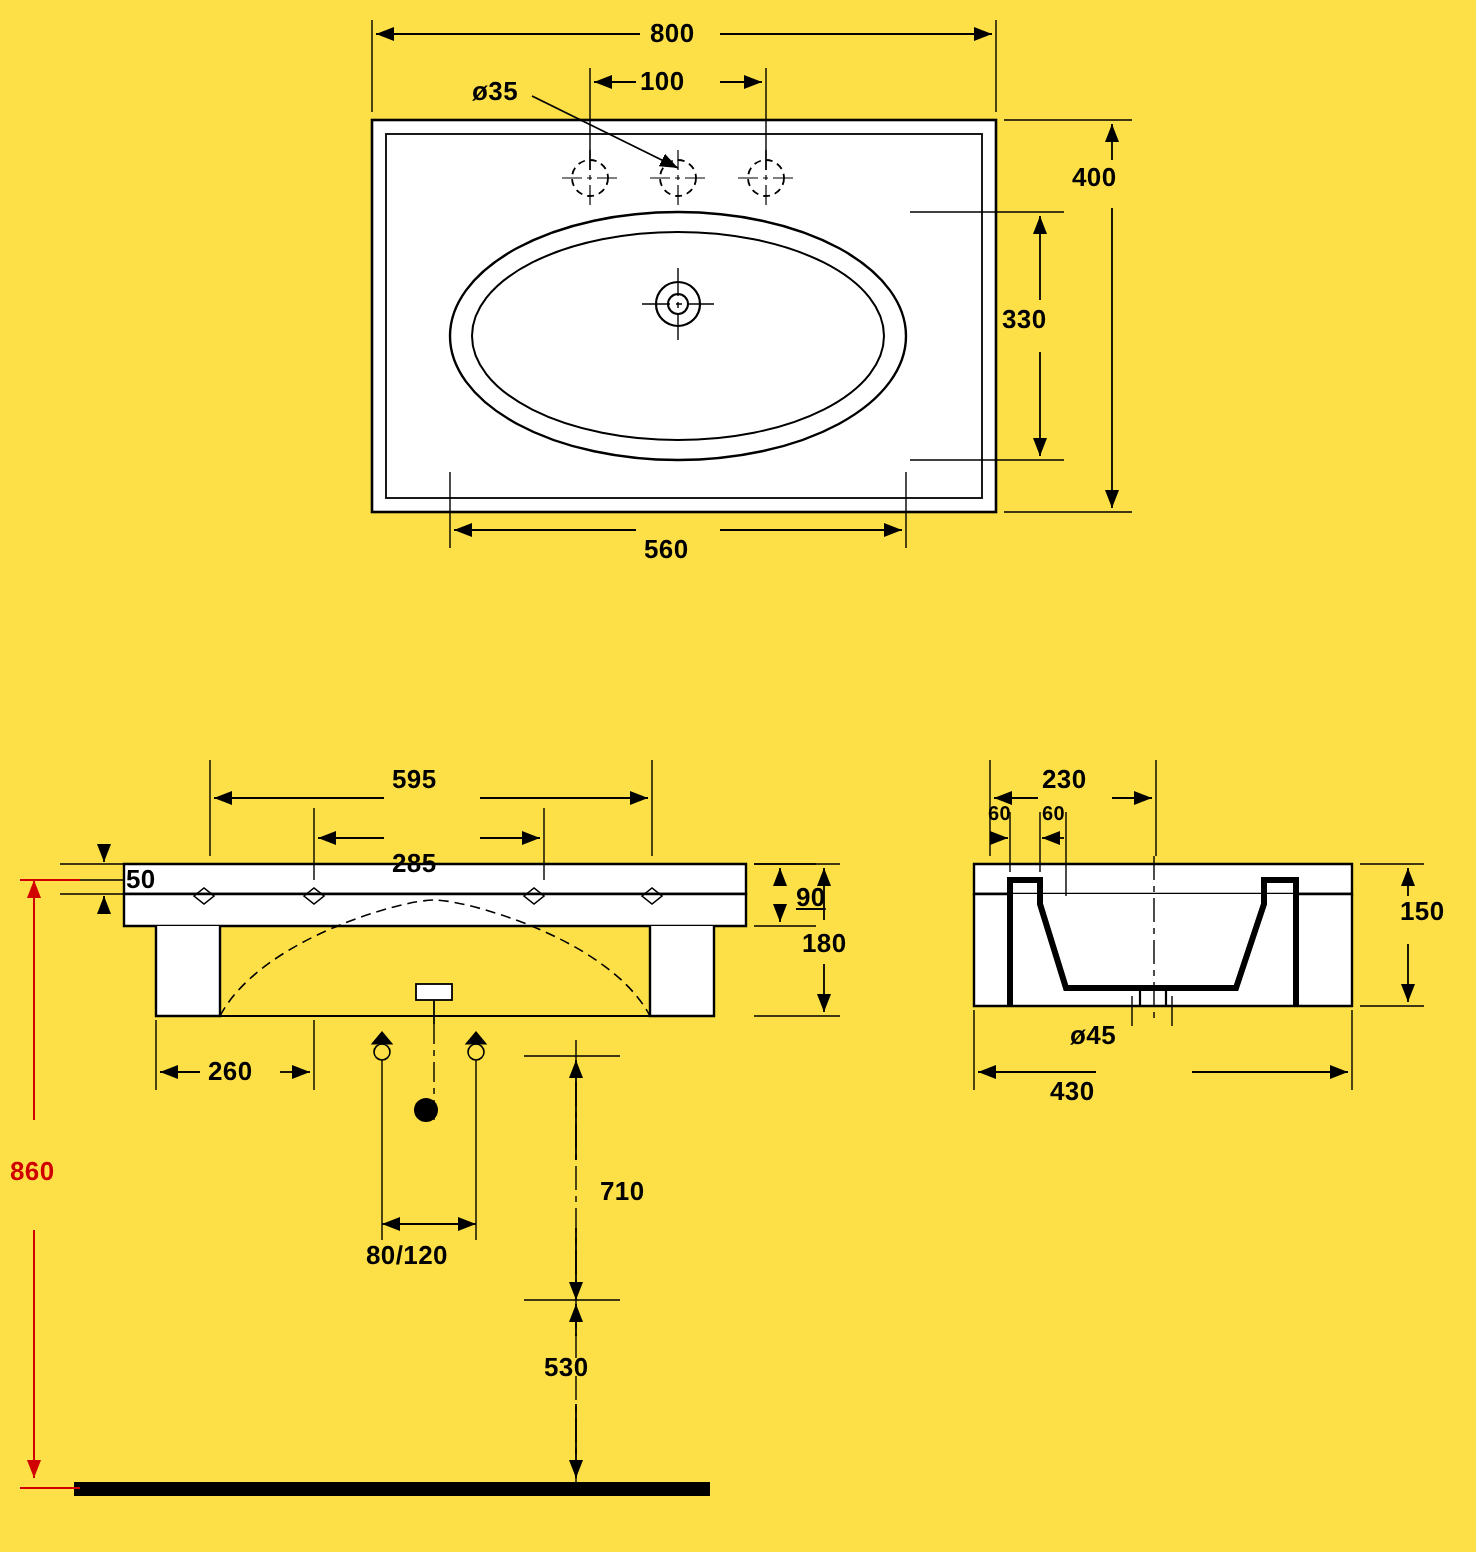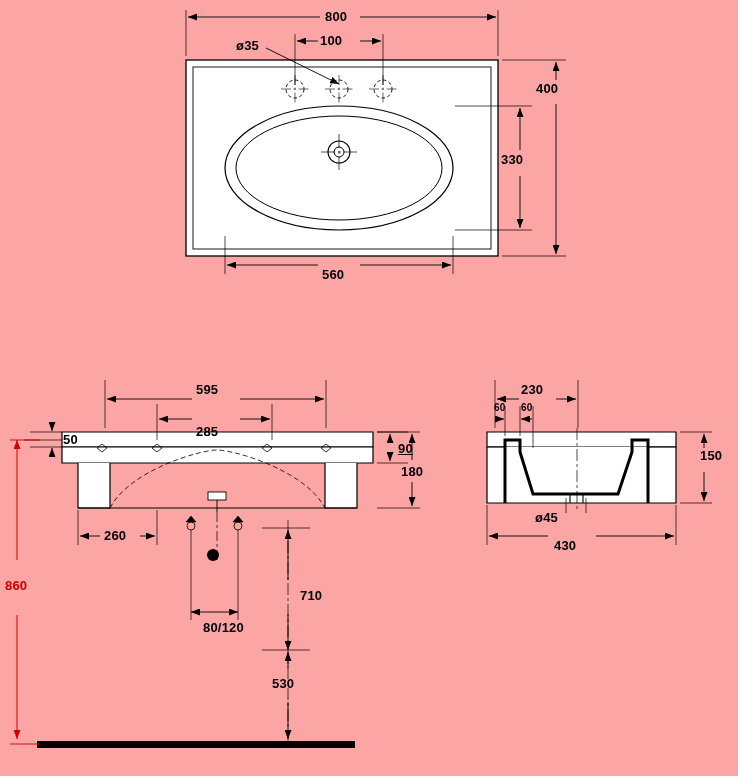--- a/index.html
+++ b/index.html
@@ -7,21 +7,21 @@
     padding: 0;
     background: #ffffff;
   }
   body {
     font-family: "Liberation Sans", sans-serif;
   }
   #sheet {
     position: relative;
     width: 738px;
     height: 776px;
-    background: #fca5a5;
+    background: #fde047;
     overflow: hidden;
   }
   svg#drawing {
     position: absolute;
     left: 0;
     top: 0;
     width: 738px;
     height: 776px;
   }
   .dim-text {
@@ -265,25 +265,25 @@
   <div class="dim-text" style="left:536px; top:81px;">400</div>
   <div class="dim-text" style="left:501px; top:152px;">330</div>
   <div class="dim-text" style="left:322px; top:267px;">560</div>
 
   <div class="dim-text" style="left:196px; top:382px;">595</div>
   <div class="dim-text" style="left:196px; top:424px;">285</div>
   <div class="dim-text" style="left:24px; top:432px;margin-left:39px;">50</div>
   <div class="dim-text" style="left:398px; top:441px;text-decoration:underline;">90</div>
   <div class="dim-text" style="left:401px; top:464px;">180</div>
   <div class="dim-text" style="left:104px; top:528px;">260</div>
-  <div class="dim-text" style="left:183px; top:620px;margin-left:20px;">80/120</div>
+  <div class="dim-text" style="left:183px; top:620px;">80/120</div>
   <div class="dim-text" style="left:300px; top:588px;">710</div>
   <div class="dim-text" style="left:272px; top:676px;">530</div>
   <div class="dim-text red" style="left:5px; top:578px;">860</div>
 
   <div class="dim-text" style="left:521px; top:382px;">230</div>
   <div class="dim-text small" style="left:494px; top:402px;">60</div>
   <div class="dim-text small" style="left:521px; top:402px;">60</div>
   <div class="dim-text" style="left:700px; top:448px;">150</div>
   <div class="dim-text" style="left:535px; top:510px;">ø45</div>
-  <div class="dim-text" style="left:554px; top:538px;">430</div>
+  <div class="dim-text" style="left:525px; top:538px;">430</div>
 
 </div>
 
 </body></html>

